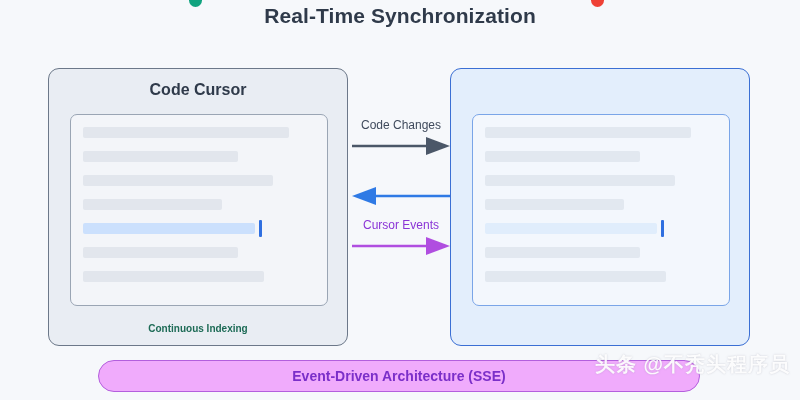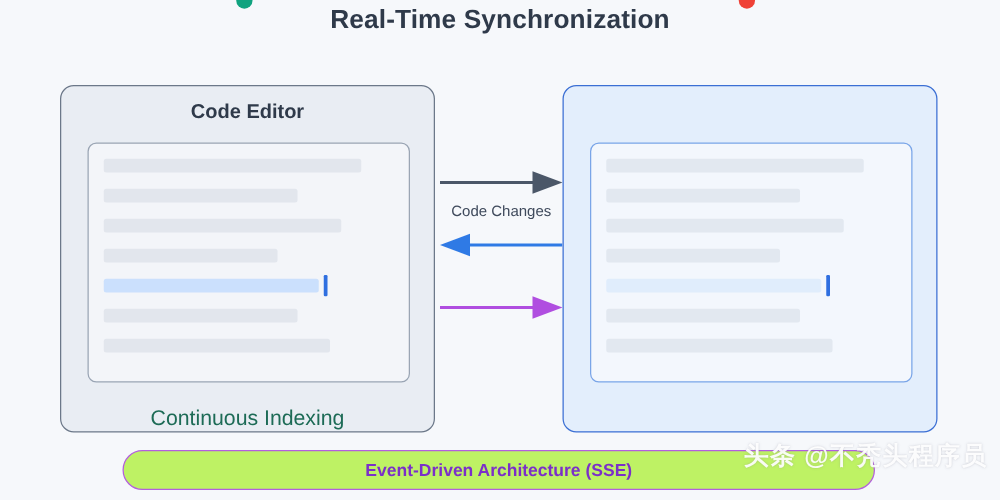--- a/index.html
+++ b/index.html
@@ -111,25 +111,26 @@
     right: -7px;
     top: -3px;
     width: 3px;
     height: 17px;
     background: #2f6fe0;
     border-radius: 1px;
   }
 
   .panel-caption {
     position: absolute;
-    bottom: 0;
+    bottom: 11px;
     left: 0;
     width: 100%;
     text-align: center;
-    font-size: 17px;
+    font-size: 10px;
+    font-weight: bold;
   }
   #caption-editor    { color: #1d6b56; }
   #caption-assistant { color: #d03b3b; }
 
   
   .flow {
     position: absolute;
     left: 352px;
     width: 98px;
     height: 40px;
@@ -139,21 +140,20 @@
   #flow-cursor       { top: 218px; }
 
   .flow-label {
     position: absolute;
     top: 0;
     left: 0;
     width: 100%;
     text-align: center;
     font-size: 12px;
     white-space: nowrap;
-    margin-top: 44px;
   }
   #label-code-changes { color: #3f4a5c; }
   #label-suggestions  { color: #1b3fa0; }
   #label-cursor       { color: #8b35d6; }
 
   .flow-svg {
     position: absolute;
     left: 0;
     top: 18px;
   }
@@ -196,21 +196,21 @@
 <body>
 
 <div id="stage">
 
   <div class="dot" id="dot-green" style="background: rgb(16, 163, 127);"></div>
   <div class="dot" id="dot-red" style="background: rgb(239, 65, 54);"></div>
 
   <div id="page-title">Real-Time Synchronization</div>
 
   <div class="panel" id="panel-editor" style="background: rgb(233, 237, 243); border-color: rgb(108, 120, 137);">
-    <div class="panel-title">Code Editor</div>
+    <div class="panel-title">Code Cursor</div>
     <div class="code-area" id="code-area-editor">
         <div class="code-line" style="width: 89%;"></div>
         <div class="code-line" style="width: 67%;"></div>
         <div class="code-line" style="width: 82%;"></div>
         <div class="code-line" style="width: 60%;"></div>
         <div class="code-line hl" style="width: 74%;">
           <div class="caret"></div>
         </div>
         <div class="code-line" style="width: 67%;"></div>
         <div class="code-line" style="width: 78%;"></div>
@@ -241,25 +241,26 @@
   </div>
 
   <div class="flow" id="flow-suggestions">
     <svg class="flow-svg" id="svg-suggestions" width="98" height="20">
         <line x1="98" y1="10" x2="22" y2="10" stroke="#2f7ae5" stroke-width="2.4"></line>
         <polygon points="24,1 0,10 24,19" fill="#2f7ae5"></polygon>
       </svg>
   </div>
 
   <div class="flow" id="flow-cursor">
+    <div class="flow-label" id="label-cursor" style="color: rgb(139, 53, 214);">Cursor Events</div>
     <svg class="flow-svg" id="svg-cursor" width="98" height="20">
         <line x1="0" y1="10" x2="76" y2="10" stroke="#b04ee0" stroke-width="2.4"></line>
         <polygon points="74,1 98,10 74,19" fill="#b04ee0"></polygon>
       </svg>
   </div>
 
-  <div id="bottom-bar" style="background: #bef264; border-color: rgb(179, 95, 221);">
+  <div id="bottom-bar" style="background: #f0abfc; border-color: rgb(179, 95, 221);">
     <span id="bottom-bar-label" style="color: rgb(123, 47, 201);">Event-Driven Architecture (SSE)</span>
   </div>
 
   <div id="watermark">头条 @不秃头程序员</div>
 
 </div>
 
 </body></html>

